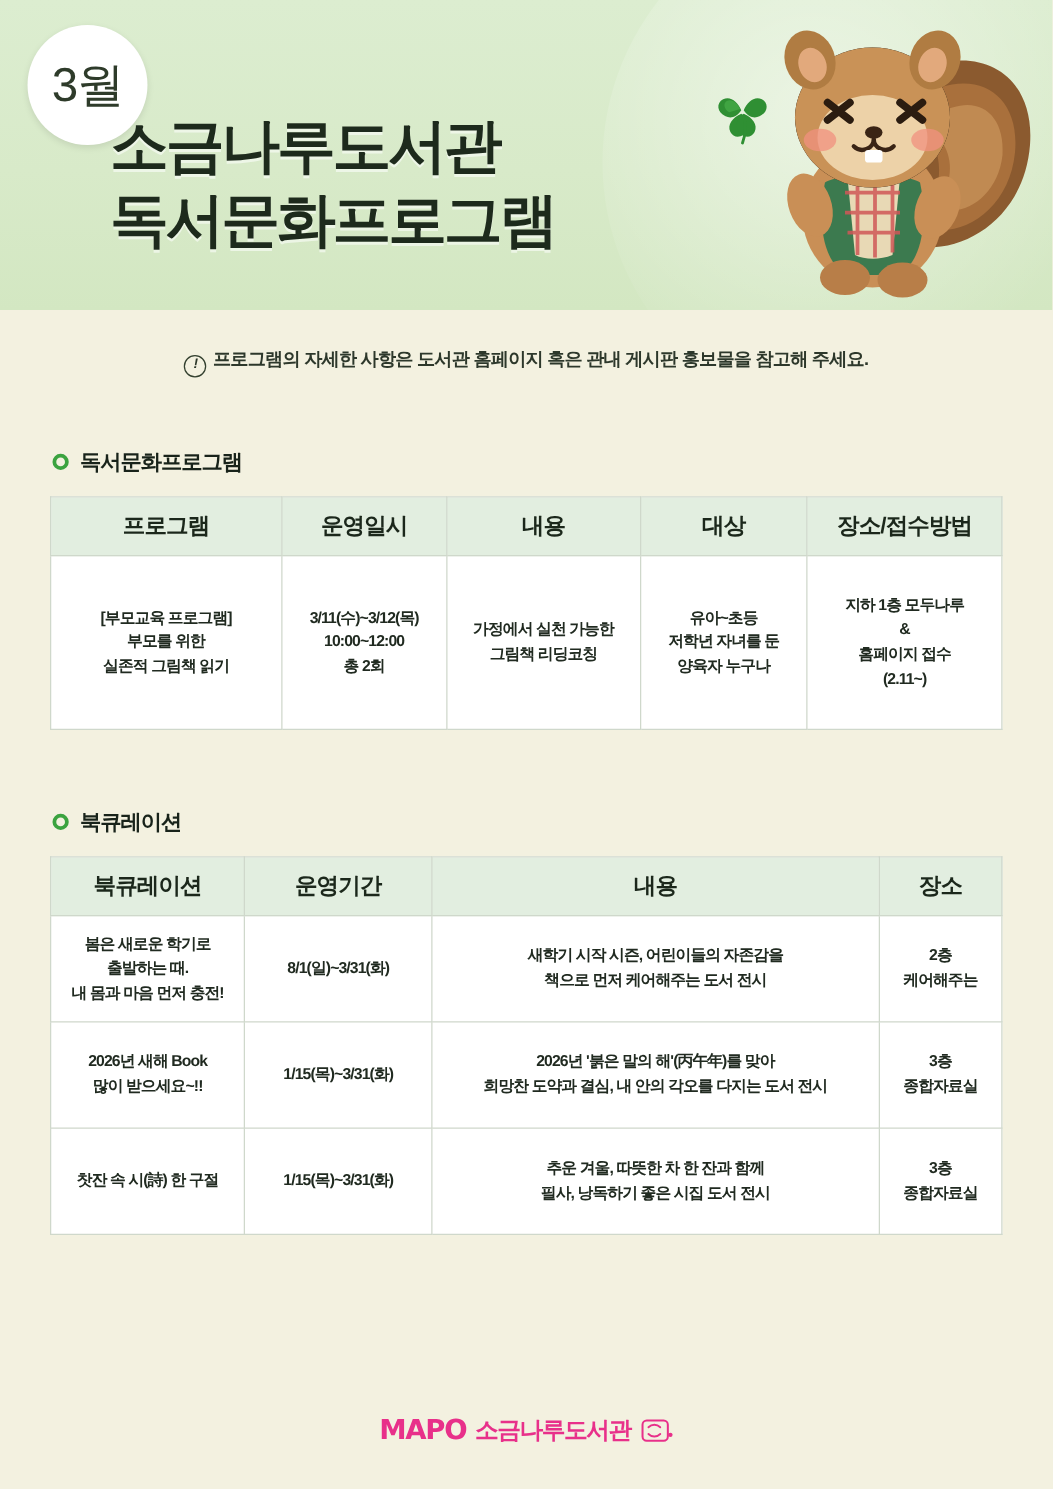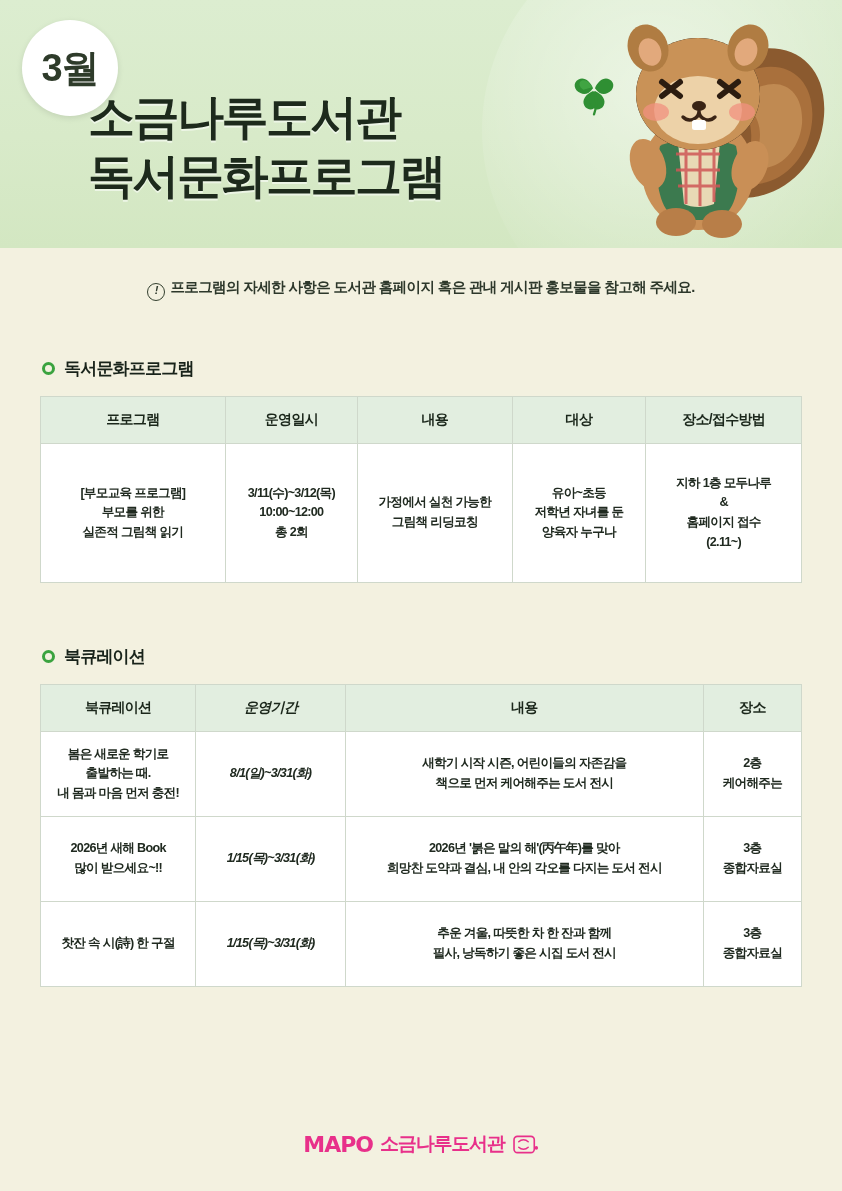--- a/index.html
+++ b/index.html
@@ -42,21 +42,21 @@
     height: 96px;
     border-radius: 50%;
     background: #ffffff;
     box-shadow: 0 2px 6px rgba(0,0,0,0.10);
     display: flex;
     align-items: center;
     justify-content: center;
   }
   .month-badge span {
     font-size: 38px;
-    font-weight: bold;
+    font-weight: normal;
     color: #2e3b2a;
     letter-spacing: -1px;
     transform: rotate(-8px) skewX(-3deg);
     display: inline-block;
   }
   .title-block {
     position: absolute;
     left: 88px;
     top: 88px;
   }
@@ -152,21 +152,21 @@
     border: 1px solid #cfd8cb;
     text-align: center;
     vertical-align: middle;
     line-height: 1.55;
   }
   thead th {
     background: #e2eee0;
     font-weight: bold;
     height: 44px;
     color: #1b271b;
-    font-size: 14px;
+    font-size: 18px;
     margin-left: 32px;
   }
   
   .t1 td {
     height: 136px;
     font-weight: bold;
     color: #202a20;
   }
   .t1 .c1 { width: 192px; }
   .t1 .c2 { width: 132px; }
@@ -174,21 +174,21 @@
   .t1 .c4 { width: 138px; }
   .t1 .c5 { width: 160px; }
 
   
   .t2 td {
     height: 82px;
     font-weight: bold;
     color: #202a20;
   }
   .t2 .c1 { width: 155px; }
-  .t2 .c2 { width: 148px; font-style: italic; }
+  .t2 .c2 { width: 148px; }
   .t2 .c3 { width: 362px; }
   .t2 .c4 { width: 97px; }
 
   
   .footer {
     position: absolute;
     left: 0;
     bottom: 34px;
     width: 842px;
     display: flex;

